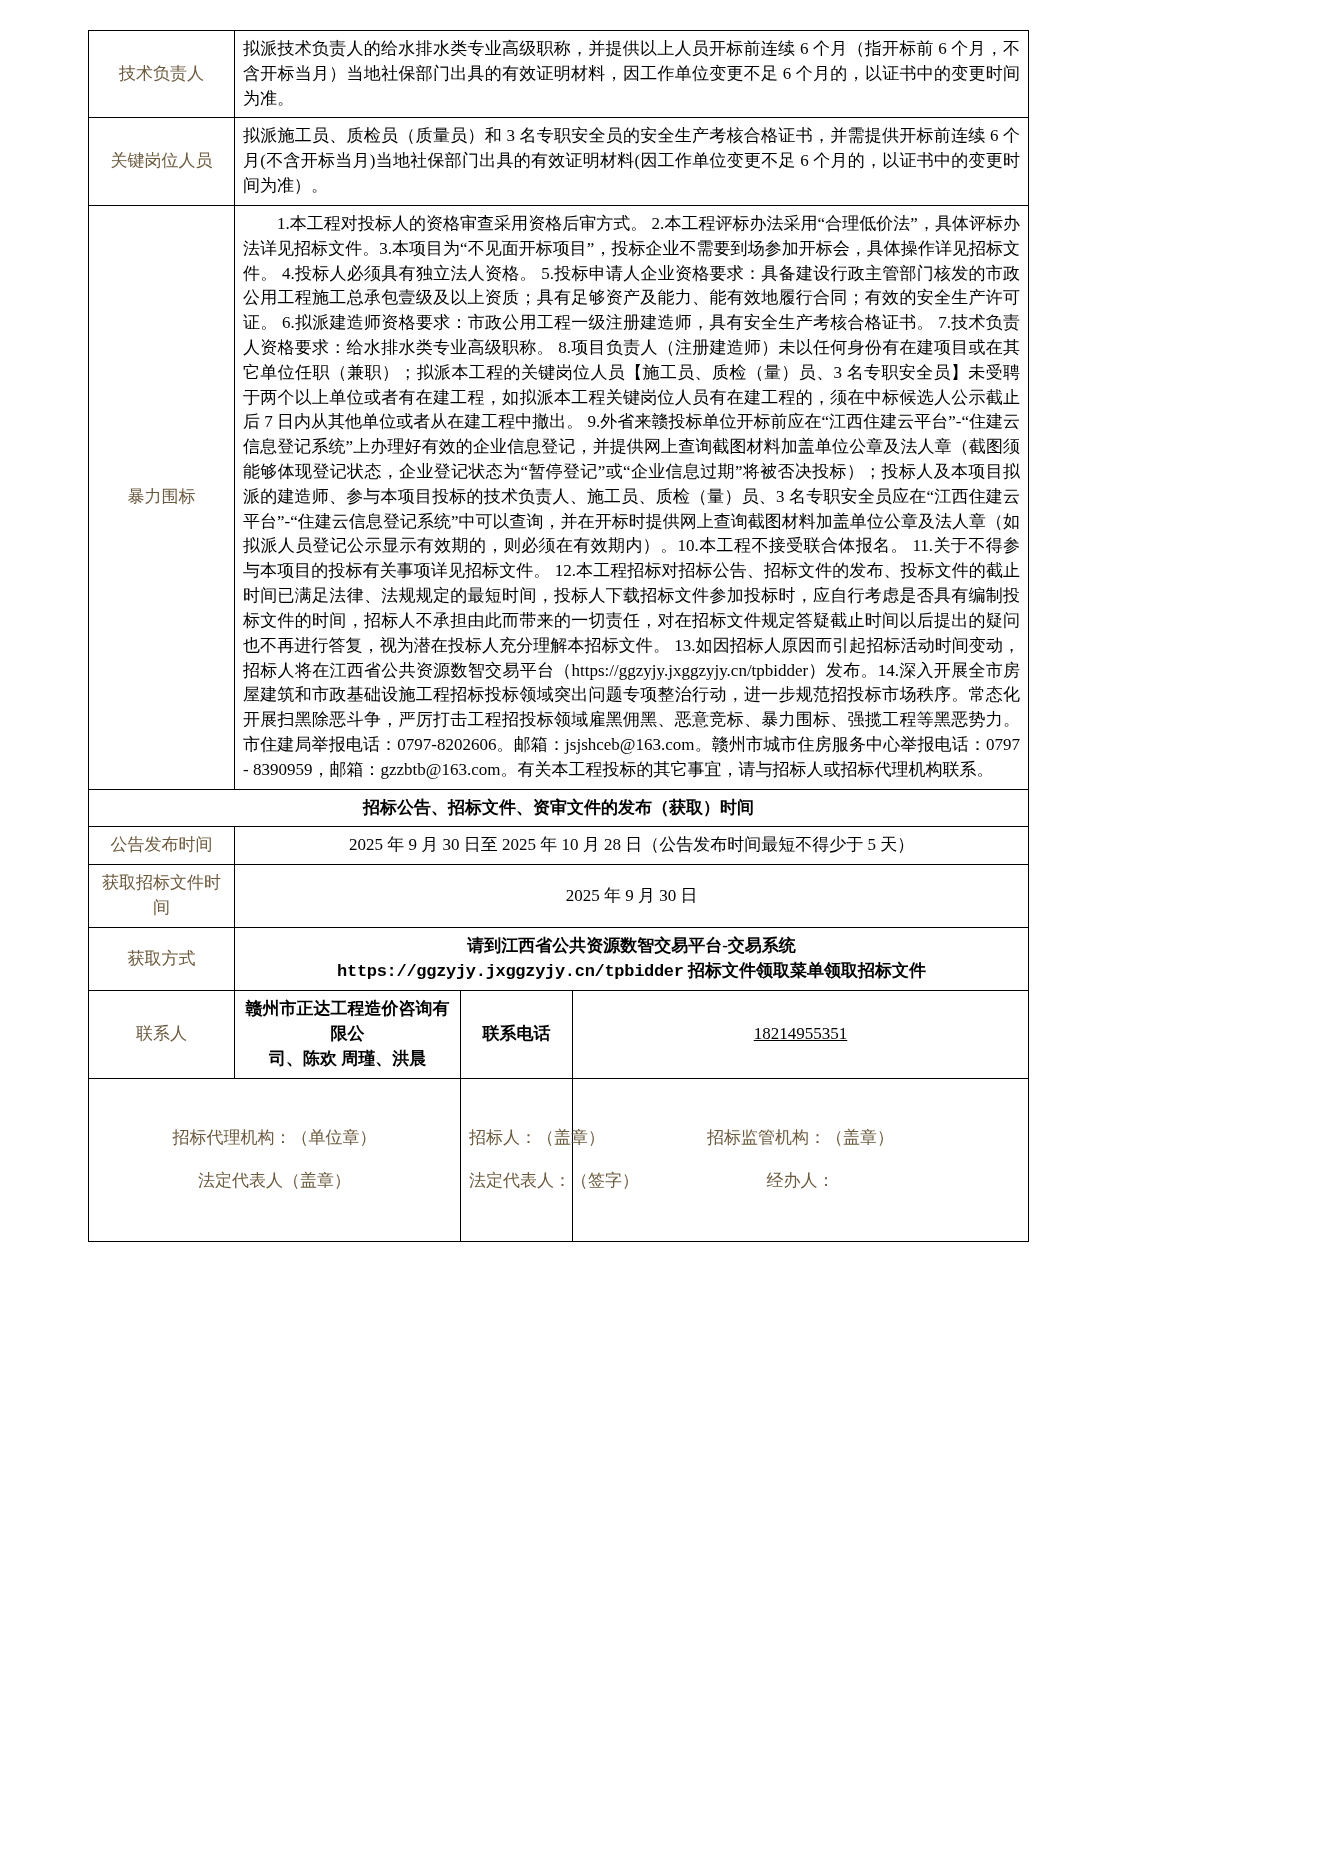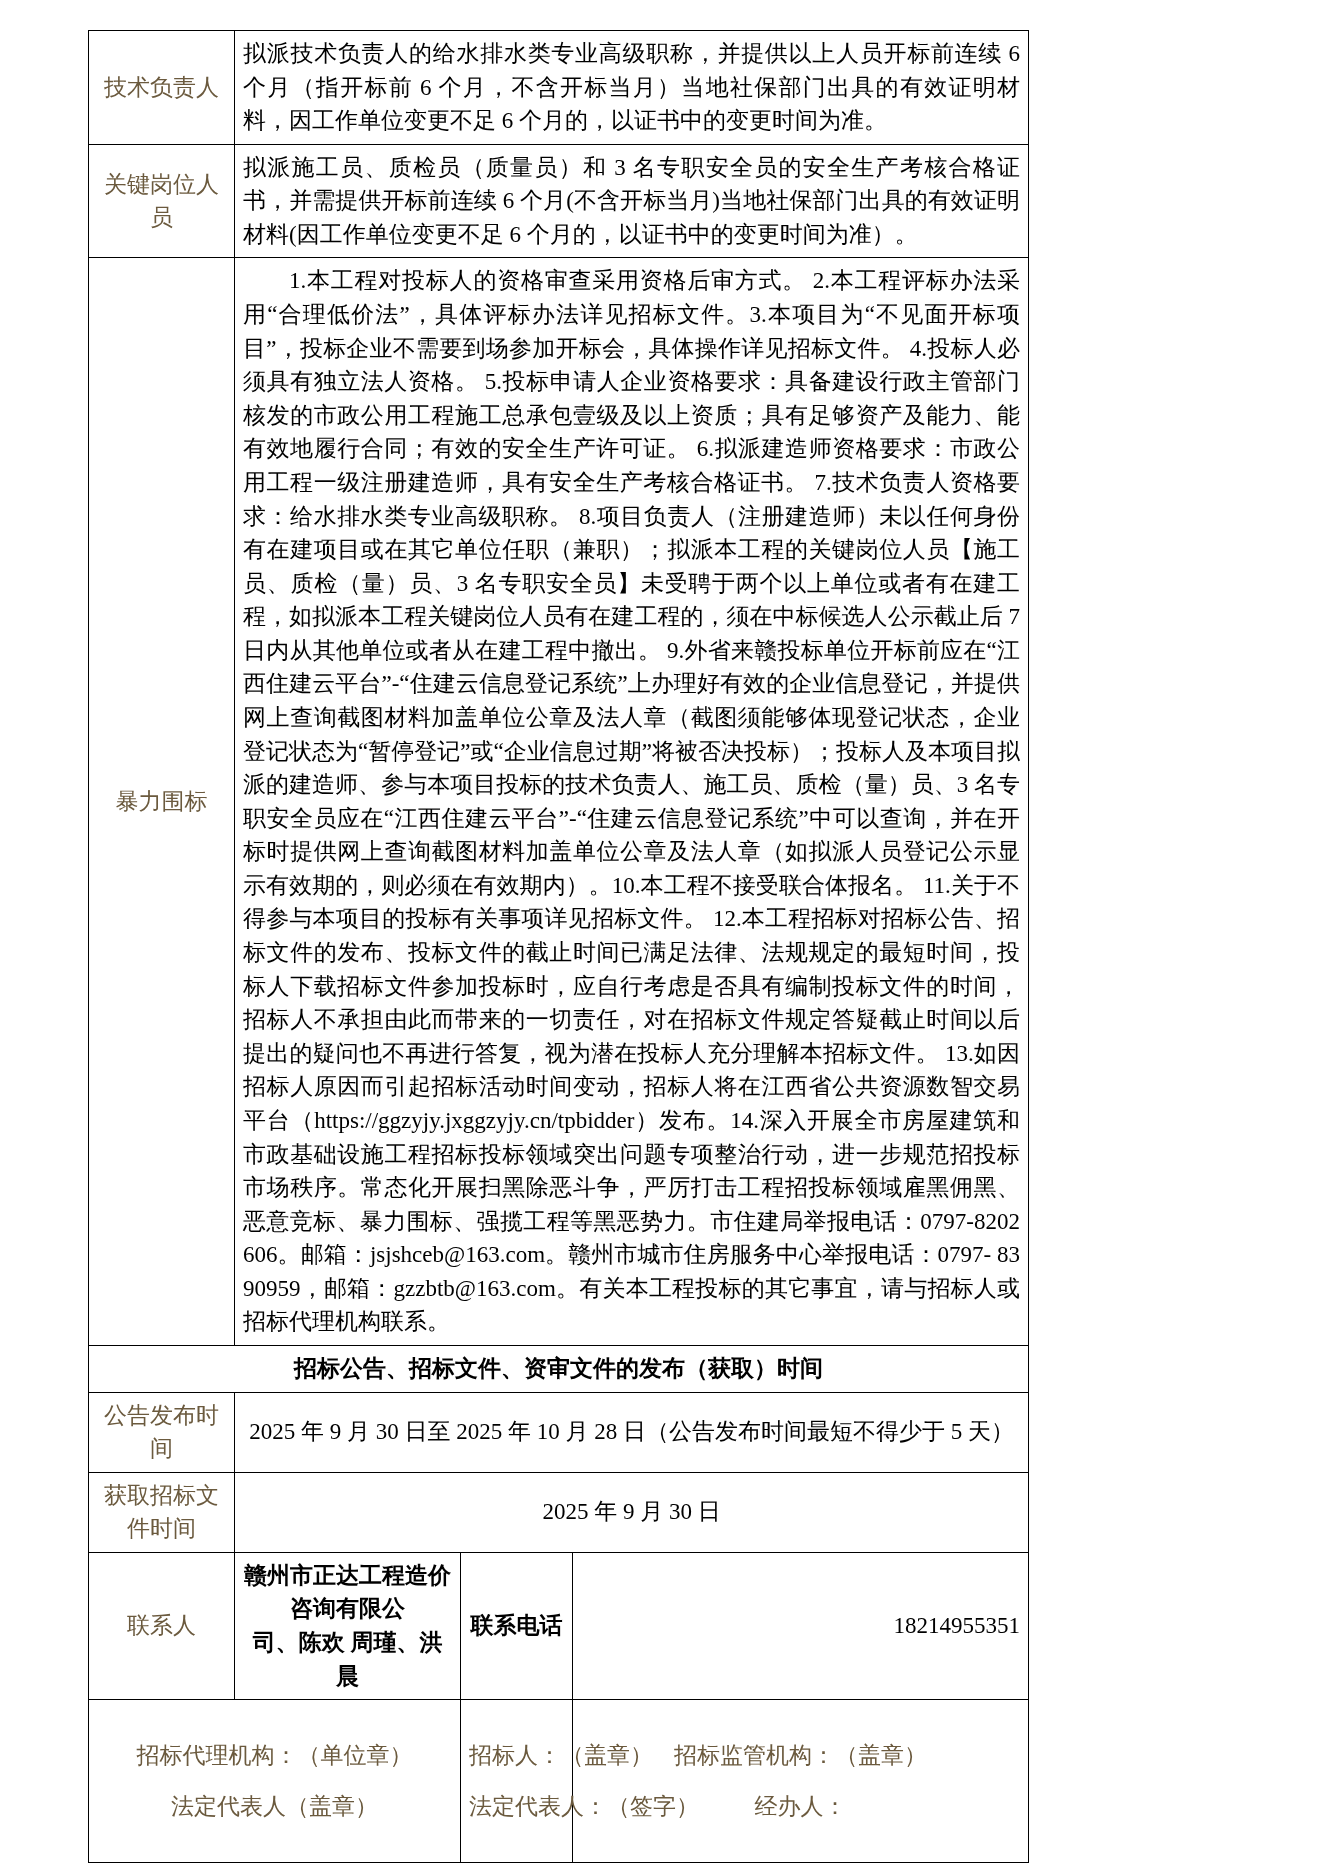--- a/index.html
+++ b/index.html
@@ -23,21 +23,21 @@
   }
   table.doc-table {
     width: 940px;
     border-collapse: collapse;
     table-layout: fixed;
   }
   table.doc-table td {
     border: 1px solid #000000;
     vertical-align: middle;
     padding: 6px 8px;
-    font-size: 23px;
+    font-size: 17px;
     line-height: 1.46;
   }
   
   .lbl {
     width: 146px;
     text-align: center;
     color: #6b5a3e;
     font-size: 17.5px;
     line-height: 1.35;
     font-family: "Liberation Serif", "DejaVu Serif", serif;
@@ -112,22 +112,23 @@
     line-height: 1.35;
   }
   .phone-lbl {
     width: 112px;
     text-align: center;
     font-weight: bold;
     font-size: 17.5px;
     color: #000;
   }
   .phone-val {
-    text-align: right;
-    font-size: 17.5px;
+    text-align: center;
+    font-size: 17.5px;
+    text-decoration: underline;
   }
   .nb { white-space: nowrap; }
 </style>
 </head>
 <body>
 
 <div class="page">
   <table class="doc-table">
     <colgroup>
       <col style="width:146px">
@@ -161,20 +162,27 @@
     <tr class="row-date">
       <td class="lbl">公告发布时间</td>
       <td class="body-cell center" colspan="3">2025 年 9 月 30 日至 2025 年 10 月 28 日（公告发布时间最短不得少于 5 天）</td>
     </tr>
 
     <tr class="row-date">
       <td class="lbl">获取招标文件时间</td>
       <td class="body-cell center" colspan="3">2025 年 9 月 30 日</td>
     </tr>
 
+    <tr class="row-date">
+      <td class="lbl">获取方式</td>
+      <td class="body-cell" colspan="3">
+        <span class="acq-line1">请到江西省公共资源数智交易平台-交易系统</span>
+        <span class="acq-line2"><span class="mono">https://ggzyjy.jxggzyjy.cn/tpbidder</span> <span>招标文件领取菜单领取招标文件</span></span>
+      </td>
+    </tr>
 
     <tr>
       <td class="lbl">联系人</td>
       <td class="contact-name">
         <span>赣州市正达工程造价咨询有限公</span><br>
         <span>司、陈欢 周瑾、洪晨</span>
       </td>
       <td class="phone-lbl">联系电话</td>
       <td class="phone-val">18214955351</td>
     </tr>

